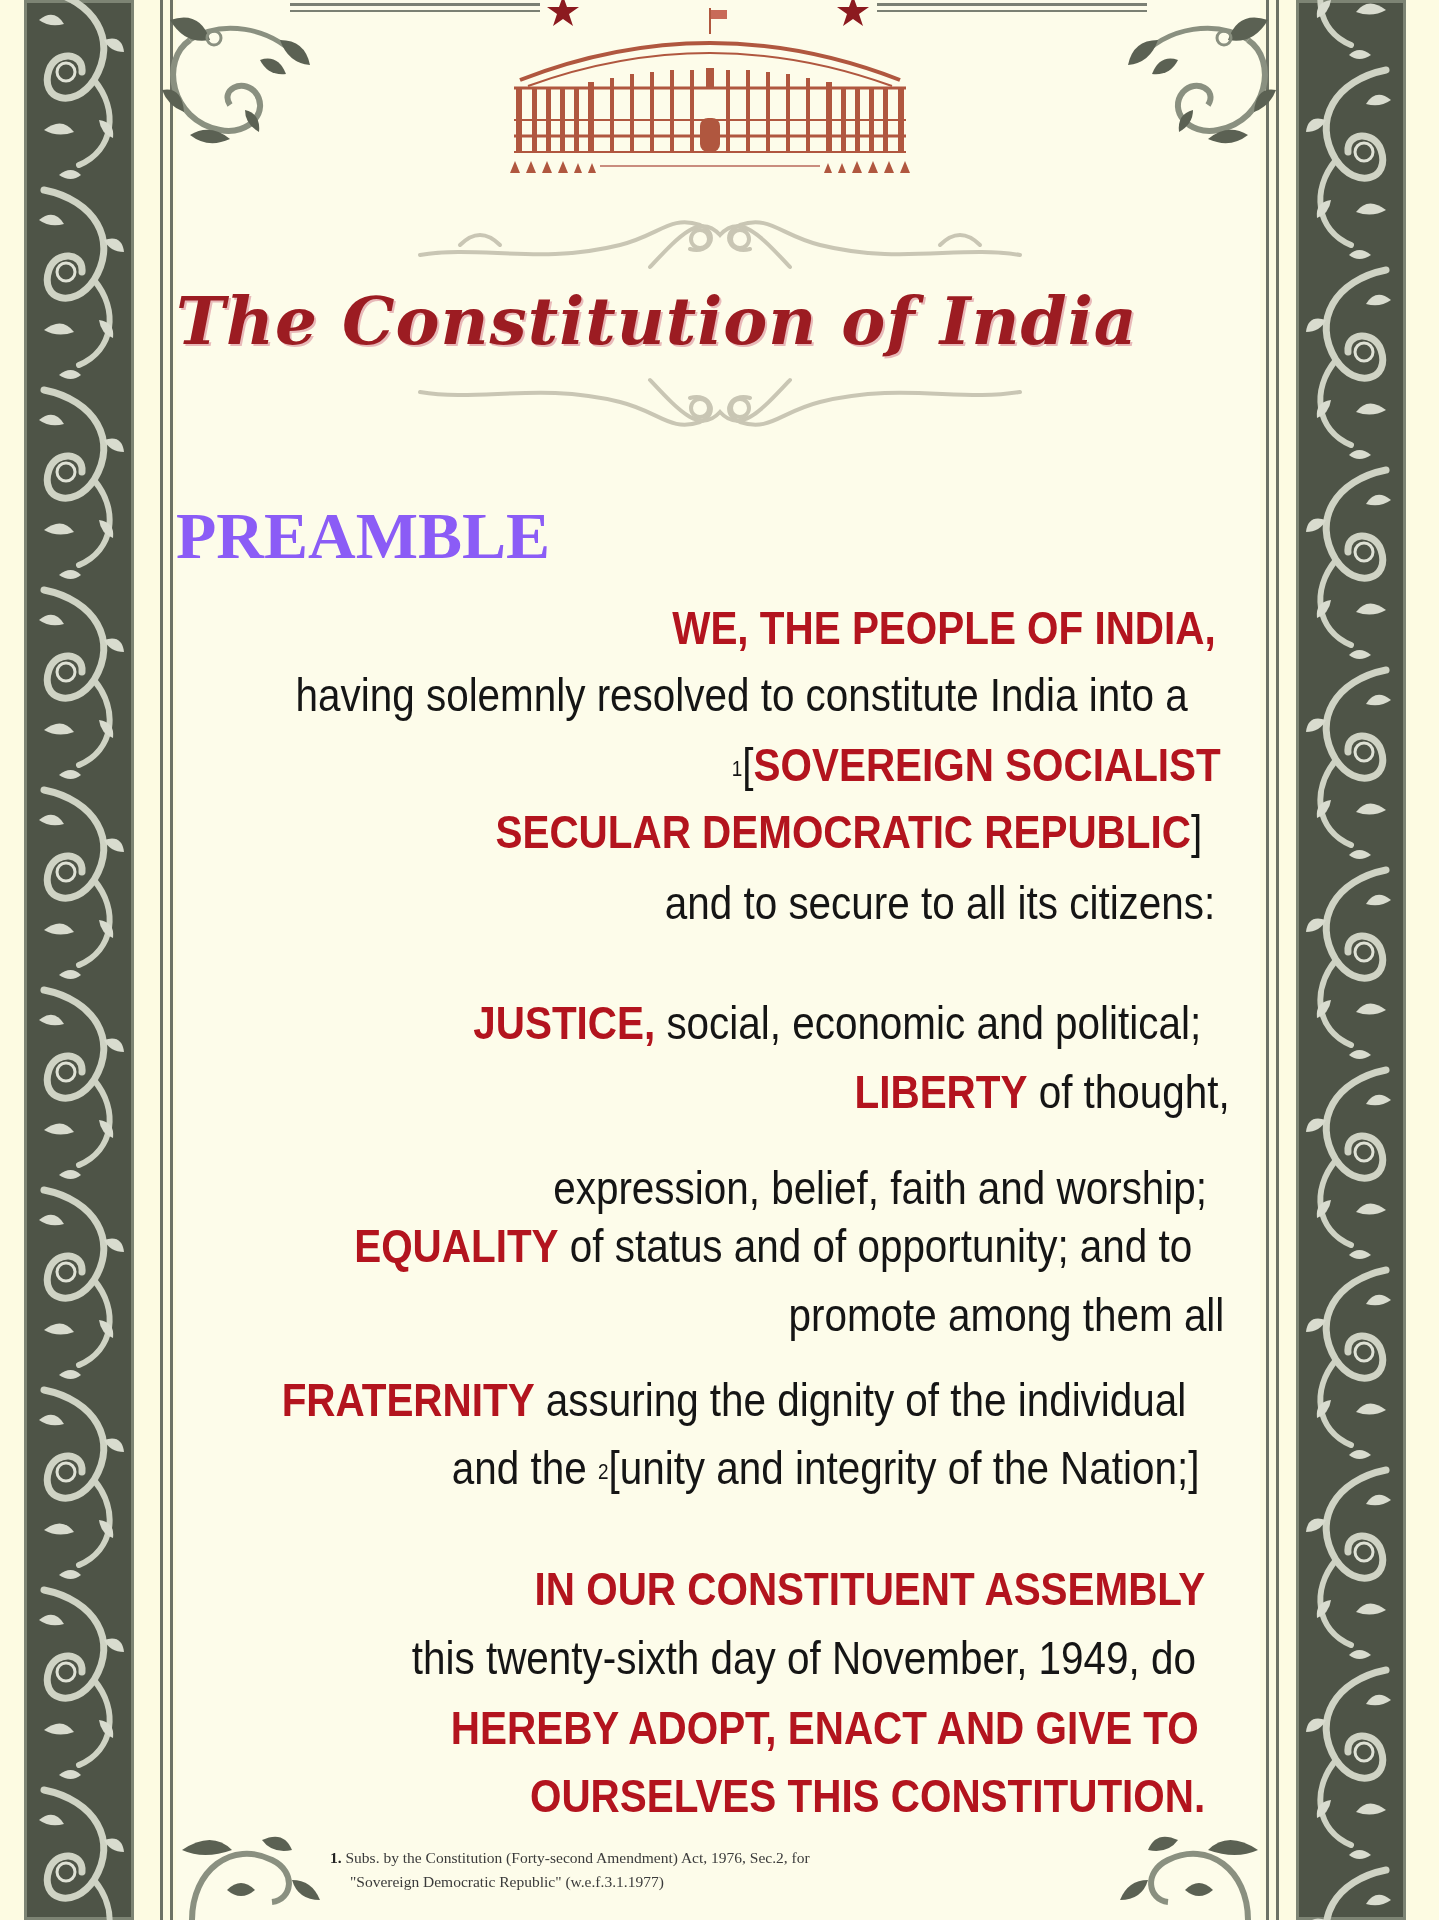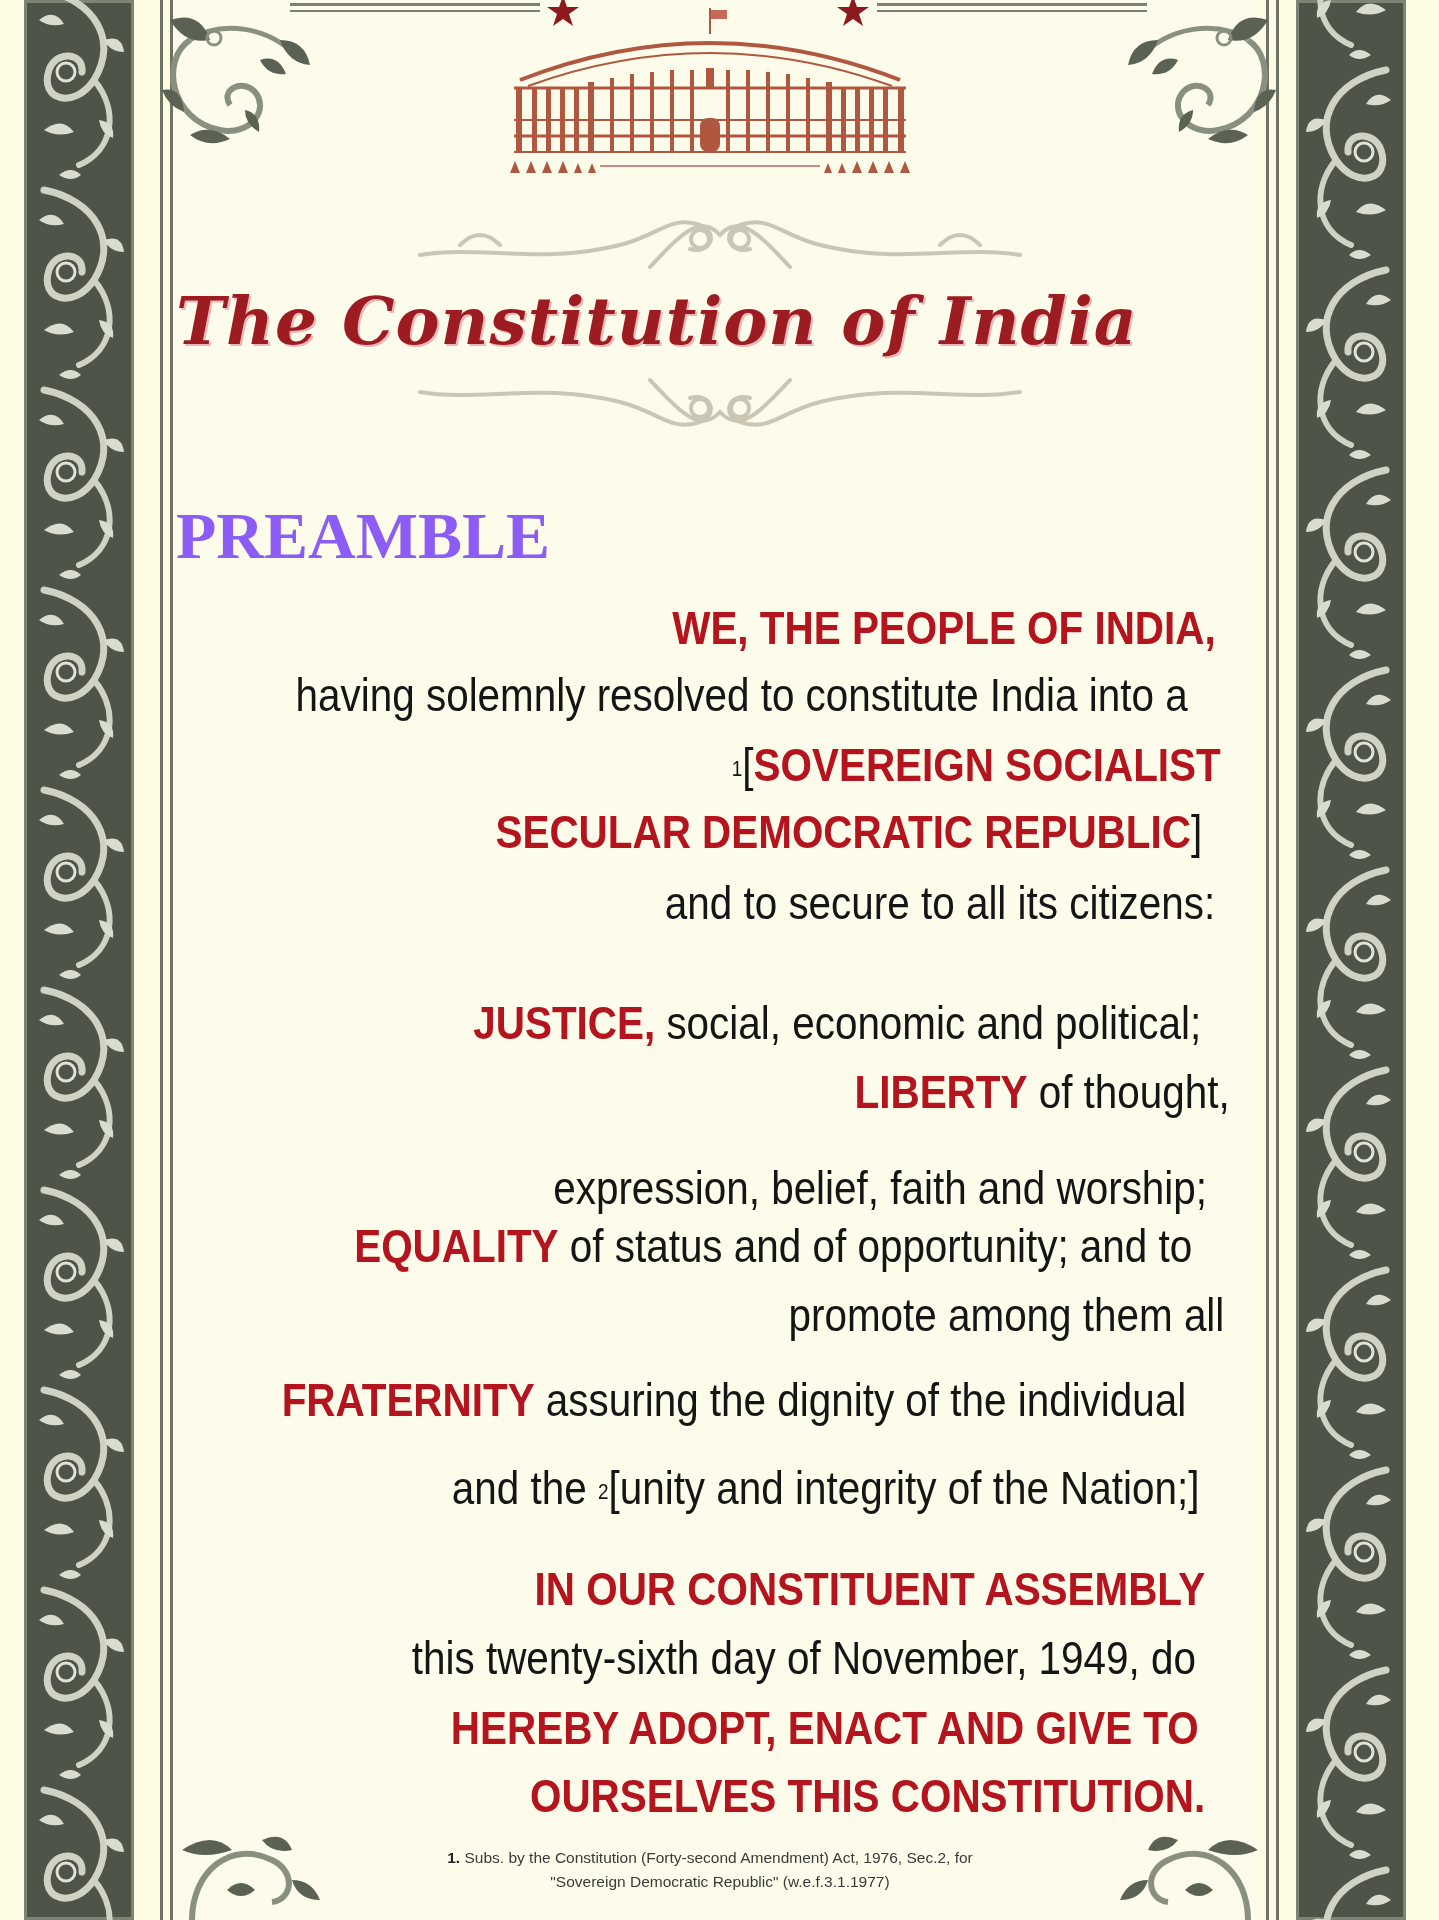--- a/index.html
+++ b/index.html
@@ -51,23 +51,22 @@
   sup { font-size:22px; vertical-align:top; position:relative; top:4px; }
 
   .preamble {
     position:absolute; left:176px; width:1084px; top:498px; text-align:left;
     font-family:"Liberation Serif", serif; font-weight:bold; font-size:66px;
     color:#8b5cf6;
   }
 
   .footnotes {
     position:absolute; left:330px; top:1846px; width:760px;
-    font-family:Liberation Sans, sans-serif; font-size:15.5px; line-height:24px;
+    font-family:Liberation Serif, serif; font-size:15.5px; line-height:24px;
     color:#3a3a3a;
-    text-align:center;
   }
   .footnotes .fn { white-space:nowrap; }
   .footnotes .num { font-weight:bold; color:#222; }
   .footnotes .cont { padding-left:20px; }
 </style>
 </head>
 <body>
 
 <div class="band left">
   <svg width="110" height="1920" viewBox="0 0 110 1920">
@@ -260,21 +259,21 @@
     <div class="line" style="top: 667px;"><span class="narrow"><span class="blk">having solemnly resolved to constitute India into a</span></span></div>
     <div class="line" style="top: 737px;"><span class="narrow"><sup>1</sup><span class="blk">[</span><span class="red">SOVEREIGN SOCIALIST</span></span></div>
     <div class="line" style="top: 804px;"><span class="narrow"><span class="red">SECULAR DEMOCRATIC REPUBLIC</span><span class="blk">]</span></span></div>
     <div class="line" style="top: 875px;"><span class="narrow"><span class="blk">and to secure to all its citizens:</span></span></div>
     <div class="line" style="top: 995px;"><span class="narrow"><span class="red">JUSTICE,</span><span class="blk"> social, economic and political;</span></span></div>
     <div class="line" style="top: 1064px;"><span class="narrow"><span class="red">LIBERTY</span><span class="blk"> of thought,</span></span></div>
     <div class="line" style="top: 1160px;"><span class="narrow"><span class="blk">expression, belief, faith and worship;</span></span></div>
     <div class="line" style="top: 1218px;"><span class="narrow"><span class="red">EQUALITY</span><span class="blk"> of status and of opportunity; and to</span></span></div>
     <div class="line" style="top: 1287px;"><span class="narrow"><span class="blk">promote among them all</span></span></div>
     <div class="line" style="top: 1372px;"><span class="narrow"><span class="red">FRATERNITY</span><span class="blk"> assuring the dignity of the individual</span></span></div>
-    <div class="line" style="top: 1440px; margin-top: 20px;"><span class="narrow"><span class="blk">and the </span><sup>2</sup><span class="blk">[unity and integrity of the Nation;]</span></span></div>
+    <div class="line" style="top: 1440px;"><span class="narrow"><span class="blk">and the </span><sup>2</sup><span class="blk">[unity and integrity of the Nation;]</span></span></div>
     <div class="line" style="top: 1561px;"><span class="narrow"><span class="red">IN OUR CONSTITUENT ASSEMBLY</span></span></div>
     <div class="line" style="top: 1630px;"><span class="narrow"><span class="blk">this twenty-sixth day of November, 1949, do</span></span></div>
     <div class="line" style="top: 1700px;"><span class="narrow"><span class="red">HEREBY ADOPT, ENACT AND GIVE TO</span></span></div>
     <div class="line" style="top: 1768px;"><span class="narrow"><span class="red">OURSELVES THIS CONSTITUTION.</span></span></div>
   </div>
 
 <div class="footnotes" id="footnotes">
     <div class="fn"><span class="num">1. </span><span>Subs. by the Constitution (Forty-second Amendment) Act, 1976, Sec.2, for</span></div>
     <div class="fn cont">"Sovereign Democratic Republic" (w.e.f.3.1.1977)</div>
   </div>

